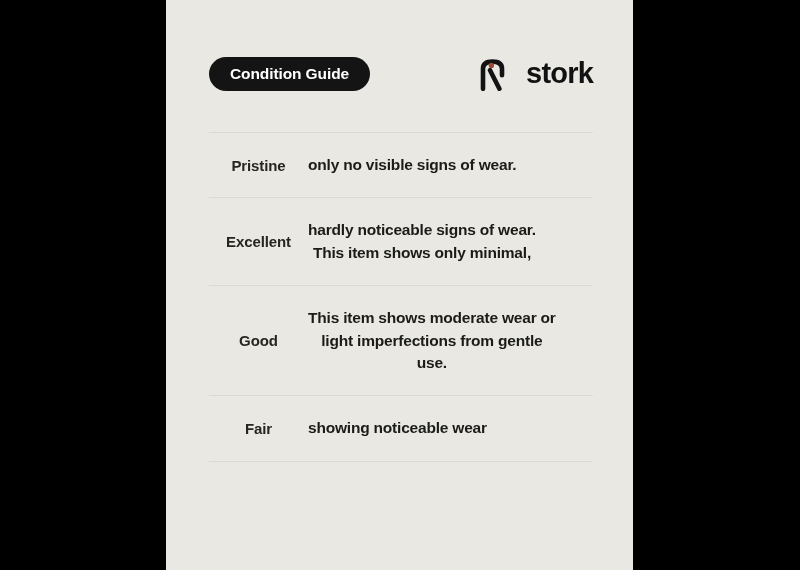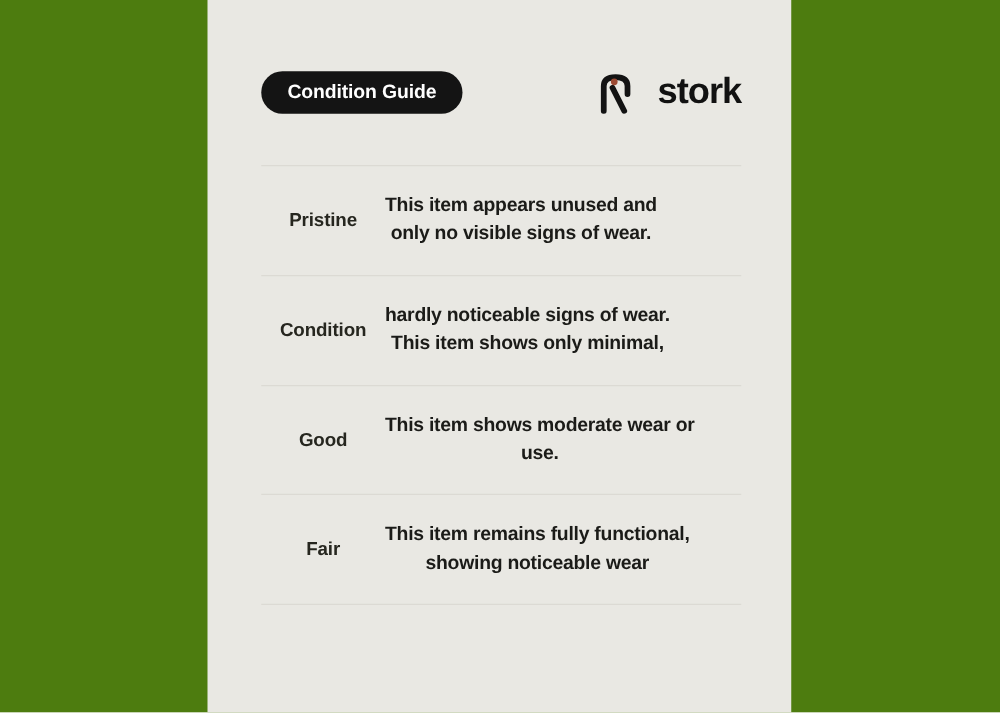--- a/index.html
+++ b/index.html
@@ -3,21 +3,21 @@
 <meta charset="utf-8">
 <style>
   * { margin: 0; padding: 0; box-sizing: border-box; }
   html, body { width: 800px; height: 570px; overflow: hidden; }
   body {
     background: #ffffff;
     font-family: "Liberation Sans", sans-serif;
     position: relative;
   }
   .page {
-    width: 800px; height: 570px; position: relative; background: #4d7c0f;
+    width: 800px; height: 570px; position: relative; background: #000000;
   }
   .panel {
     position: absolute;
     left: 166px; top: 0;
     width: 467px; height: 570px;
     background: #e9e8e3;
     padding: 57px 40px 0 43px;
   }
   .header {
     display: flex;
@@ -102,45 +102,44 @@
         </span>
         <span class="wordmark">stork</span>
       </div>
     </div>
 
     <div class="rows">
 
       <div class="row">
         <div class="row-label">Pristine</div>
         <div class="row-desc">
-          <div class="desc-line">This item appears unused and</div>
           <div class="desc-line">only no visible signs of wear.</div>
         </div>
       </div>
 
       <div class="row">
-        <div class="row-label">Condition</div>
+        <div class="row-label">Excellent</div>
         <div class="row-desc">
           <div class="desc-line">hardly noticeable signs of wear.</div>
           <div class="desc-line">This item shows only minimal,</div>
         </div>
       </div>
 
       <div class="row">
         <div class="row-label">Good</div>
         <div class="row-desc">
           <div class="desc-line">This item shows moderate wear or</div>
+          <div class="desc-line">light imperfections from gentle</div>
           <div class="desc-line">use.</div>
         </div>
       </div>
 
       <div class="row">
         <div class="row-label">Fair</div>
         <div class="row-desc">
-          <div class="desc-line">This item remains fully functional,</div>
           <div class="desc-line">showing noticeable wear</div>
         </div>
       </div>
 
       <div class="end-divider"></div>
 
     </div>
   </div>
 </div>
 

